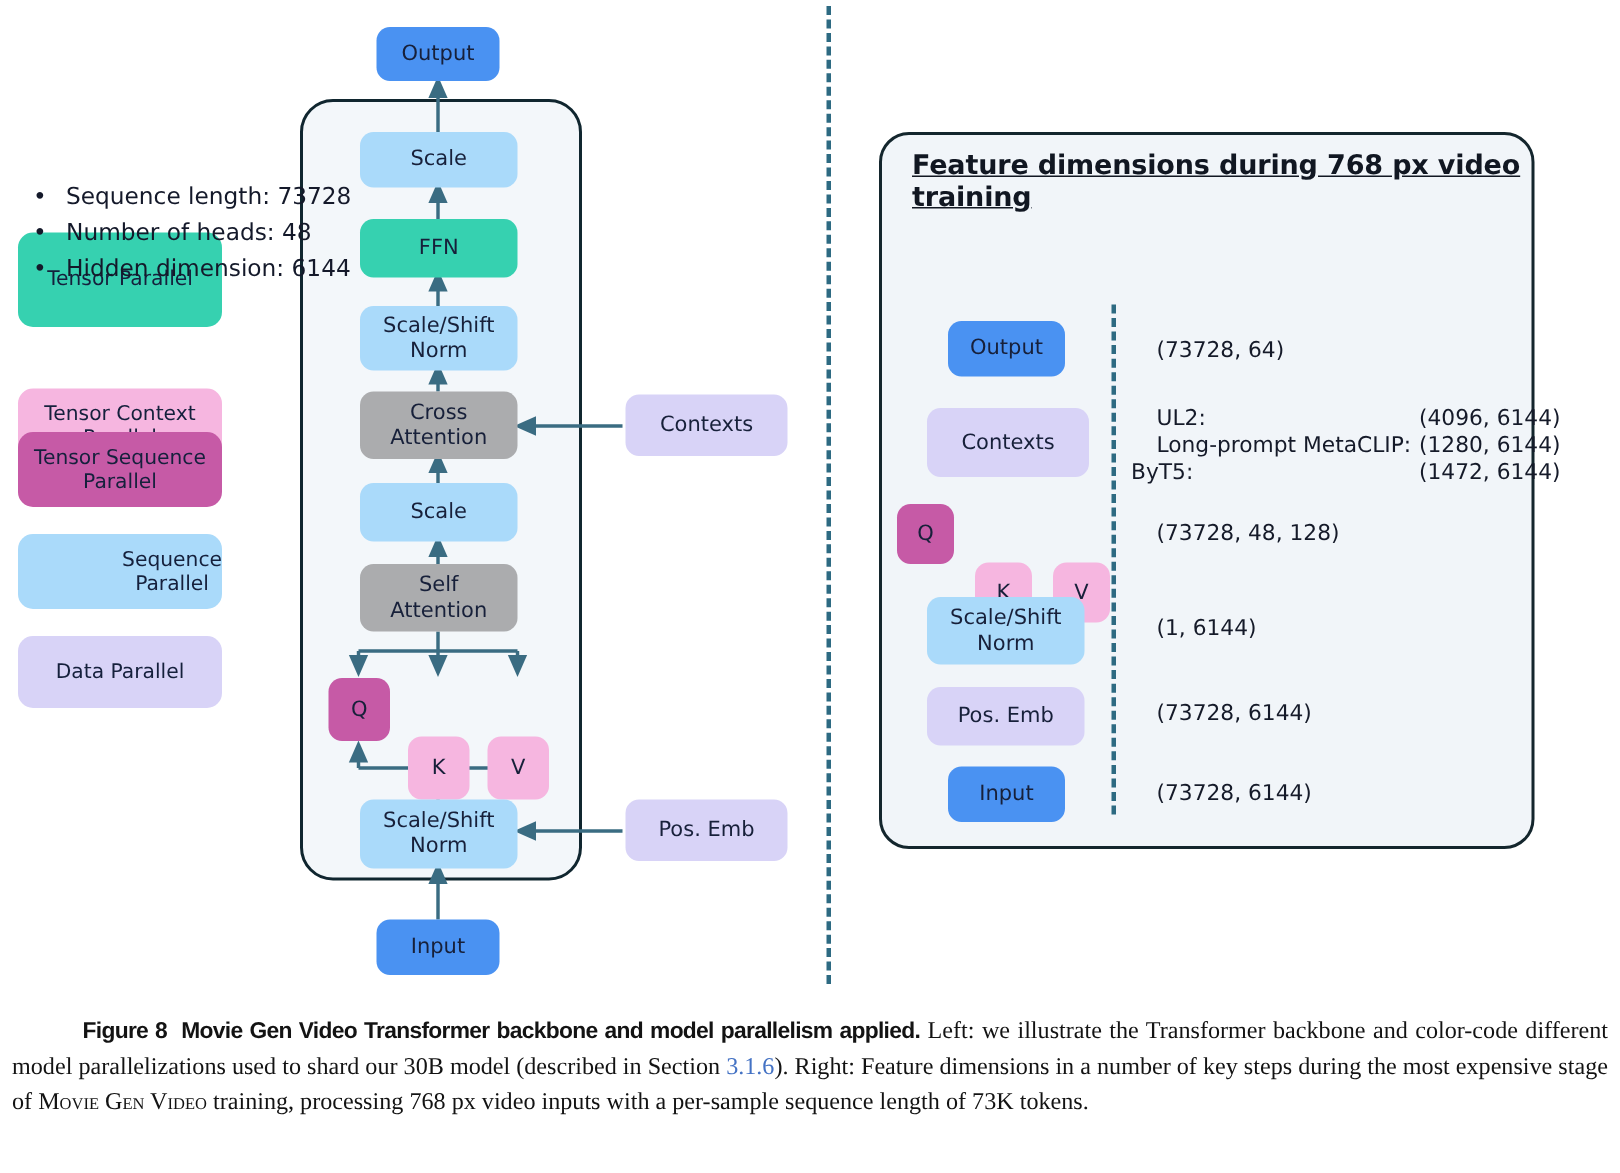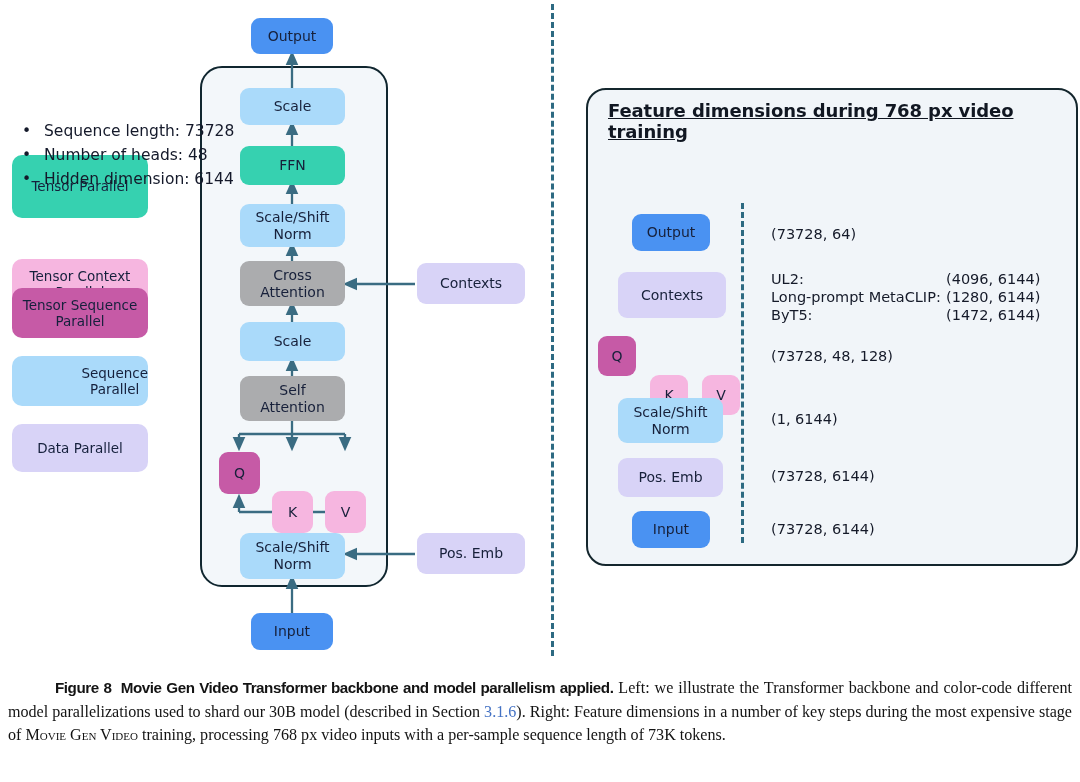--- a/index.html
+++ b/index.html
@@ -56,21 +56,21 @@
     border-radius: 22px;
     box-sizing: border-box;
   }
 
   
   .arrows { position: absolute; left: 0; top: 0; width: 1080px; height: 672px; pointer-events: none; }
 
   
   .right-card {
     position: absolute;
-    left: 586px; top: 88px; width: 492px; height: 478px;
+    left: 586px; top: 88px; width: 437px; height: 478px;
     background: #f1f5f9;
     border: 2.5px solid #14262d;
     border-radius: 20px;
     box-sizing: border-box;
   }
   .panel-title {
     position: absolute; left: 20px; top: 10px;
     font-size: 18px; font-weight: bold;
     text-decoration: underline;
     color: #111722;
@@ -228,21 +228,21 @@
     <div class="dimtext" style="left:771px;top:226px;">(73728, 64)</div>
     <div class="dimtext" style="left:771px;top:348px;">(73728, 48, 128)</div>
     <div class="dimtext" style="left:771px;top:411px;">(1, 6144)</div>
     <div class="dimtext" style="left:771px;top:468px;">(73728, 6144)</div>
     <div class="dimtext" style="left:771px;top:521px;">(73728, 6144)</div>
 
     <div class="dimlabel" style="left:771px;top:271px;">UL2:</div>
     <div class="dimlabel" style="left:946px;top:271px;">(4096, 6144)</div>
     <div class="dimlabel" style="left:771px;top:289px;">Long-prompt MetaCLIP:</div>
     <div class="dimlabel" style="left:946px;top:289px;">(1280, 6144)</div>
-    <div class="dimlabel" style="left:771px;top:307px;text-align:center;">ByT5:</div>
+    <div class="dimlabel" style="left:754px;top:307px;text-align:center;">ByT5:</div>
     <div class="dimlabel" style="left:946px;top:307px;">(1472, 6144)</div>
   </div>
 
 </div>
 
 <div class="caption">
   <b><span>Figure 8</span>&nbsp;&nbsp;<span>Movie Gen Video Transformer backbone and model parallelism applied.</span></b><span> Left: we illustrate the Transformer backbone and color-code different model parallelizations used to shard our 30B model (described in Section </span><span class="lnk">3.1.6</span><span>). Right: Feature dimensions in a number of key steps during the most expensive stage of </span><span class="sc">Movie Gen Video</span><span> training, processing 768 px video inputs with a per-sample sequence length of 73K tokens.</span>
 </div>
 
 </body></html>

